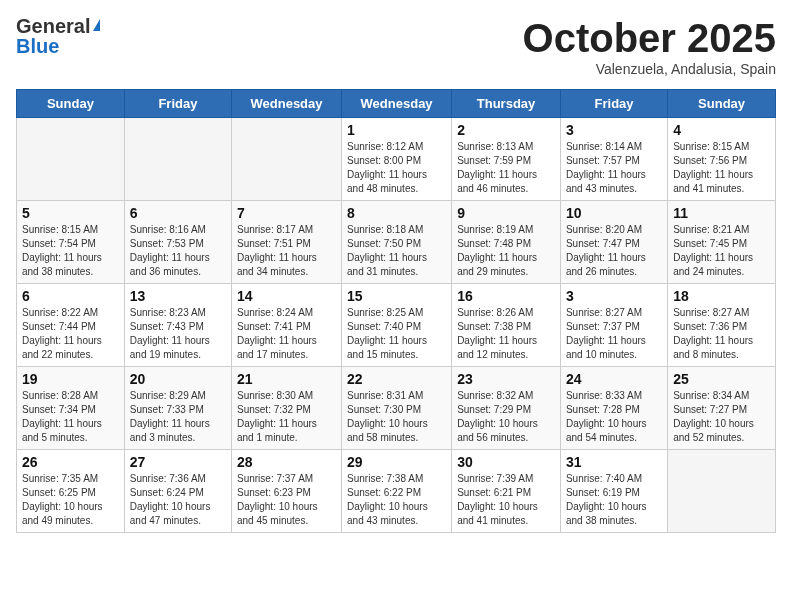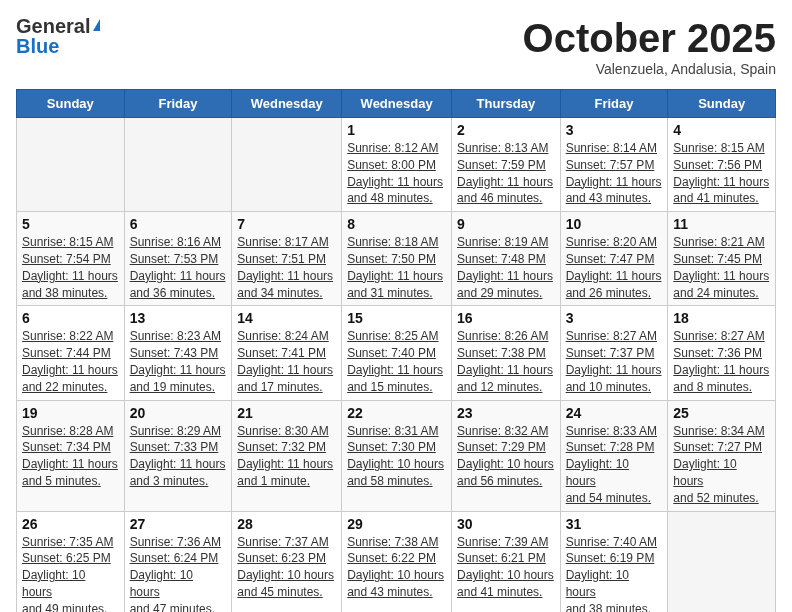--- a/index.html
+++ b/index.html
@@ -62,24 +62,23 @@
       background: #f9f9f9;
     }
     .day-number {
       font-size: 14px;
       font-weight: bold;
       display: block;
       margin-bottom: 2px;
       color: #111;
     }
     .day-info {
-      font-size: 12px;
+      font-size: 10px;
       line-height: 1.4;
       color: #333;
-      text-decoration: underline;
     }
     .empty-cell {
       background: #f5f5f5 !important;
     }
     
     .logo-row {
       display: flex;
       align-items: center;
     }
     .logo-text-general {

